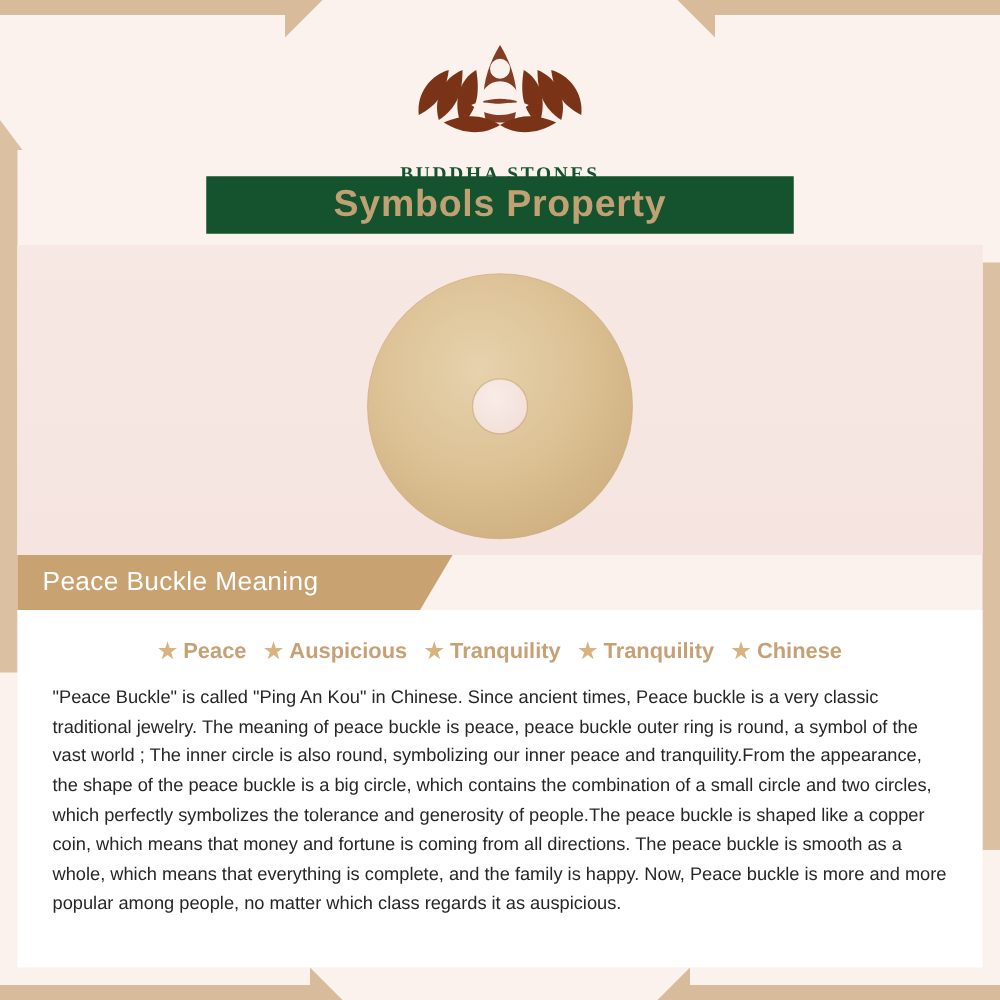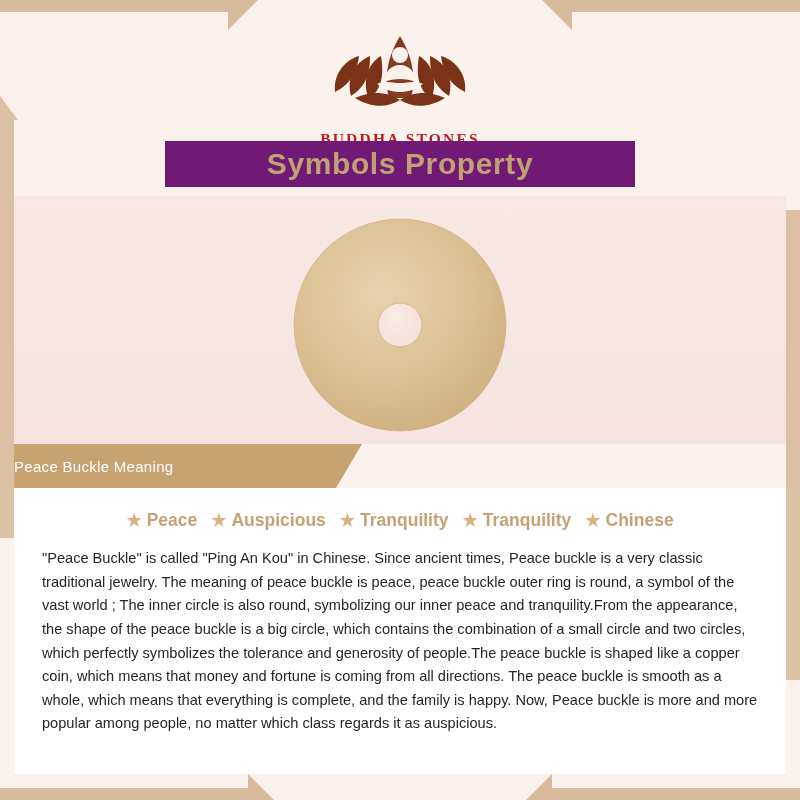--- a/index.html
+++ b/index.html
@@ -100,32 +100,32 @@
   }
   .brand-logo {
     display: block;
     margin: 0 auto;
   }
   .brand-name {
     margin-top: 4px;
     font-size: 15.5px;
     letter-spacing: 2.2px;
     font-weight: bold;
-    color: #b91c1c;
+    color: #14532d;
     font-family: "Liberation Serif", serif;
   }
 
   
   .title-banner {
     position: absolute;
     top: 141px;
     left: 165px;
     width: 470px;
     height: 46px;
-    background: #701a75;
+    background: #14532d;
     display: flex;
     align-items: center;
     justify-content: center;
   }
   .title-banner-text {
     font-size: 30px;
     font-weight: bold;
     color: #c0a173;
     letter-spacing: 0.6px;
   }
@@ -157,21 +157,22 @@
     top: 444px;
     left: 14px;
     width: 322px;
     height: 44px;
     background: #c9a271;
     display: flex;
     align-items: center;
   }
   .sub-banner-text {
     color: #ffffff;
-    font-size: 15px;
+    font-size: 21px;
+    margin-left: 20px;
     letter-spacing: 0.3px;
   }
   .sub-banner-wedge {
     position: absolute;
     top: 444px;
     left: 336px;
     width: 0; height: 0;
     border-top: 44px solid #c9a271;
     border-right: 26px solid transparent;
   }

